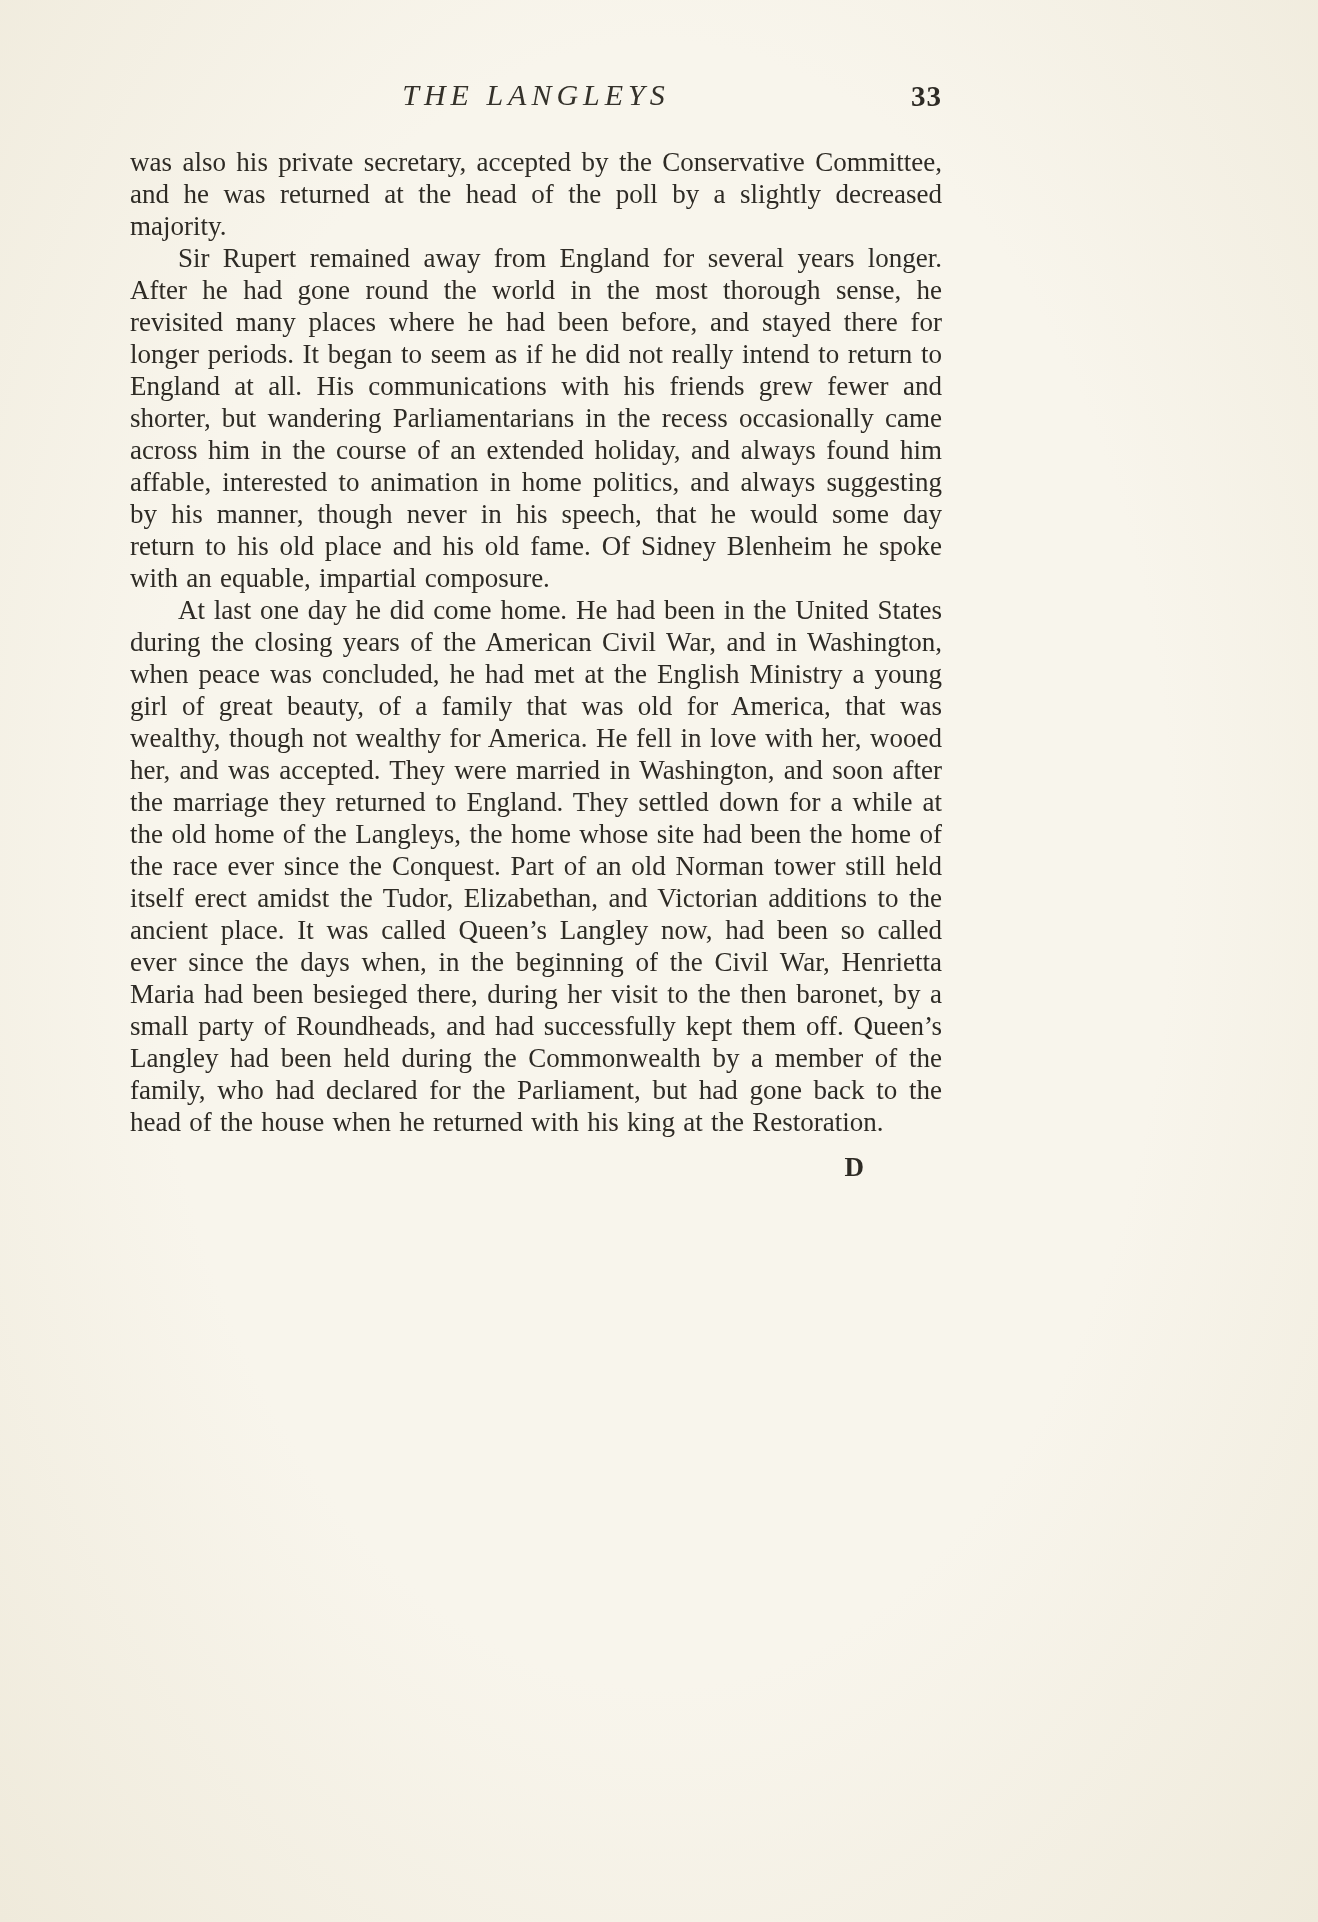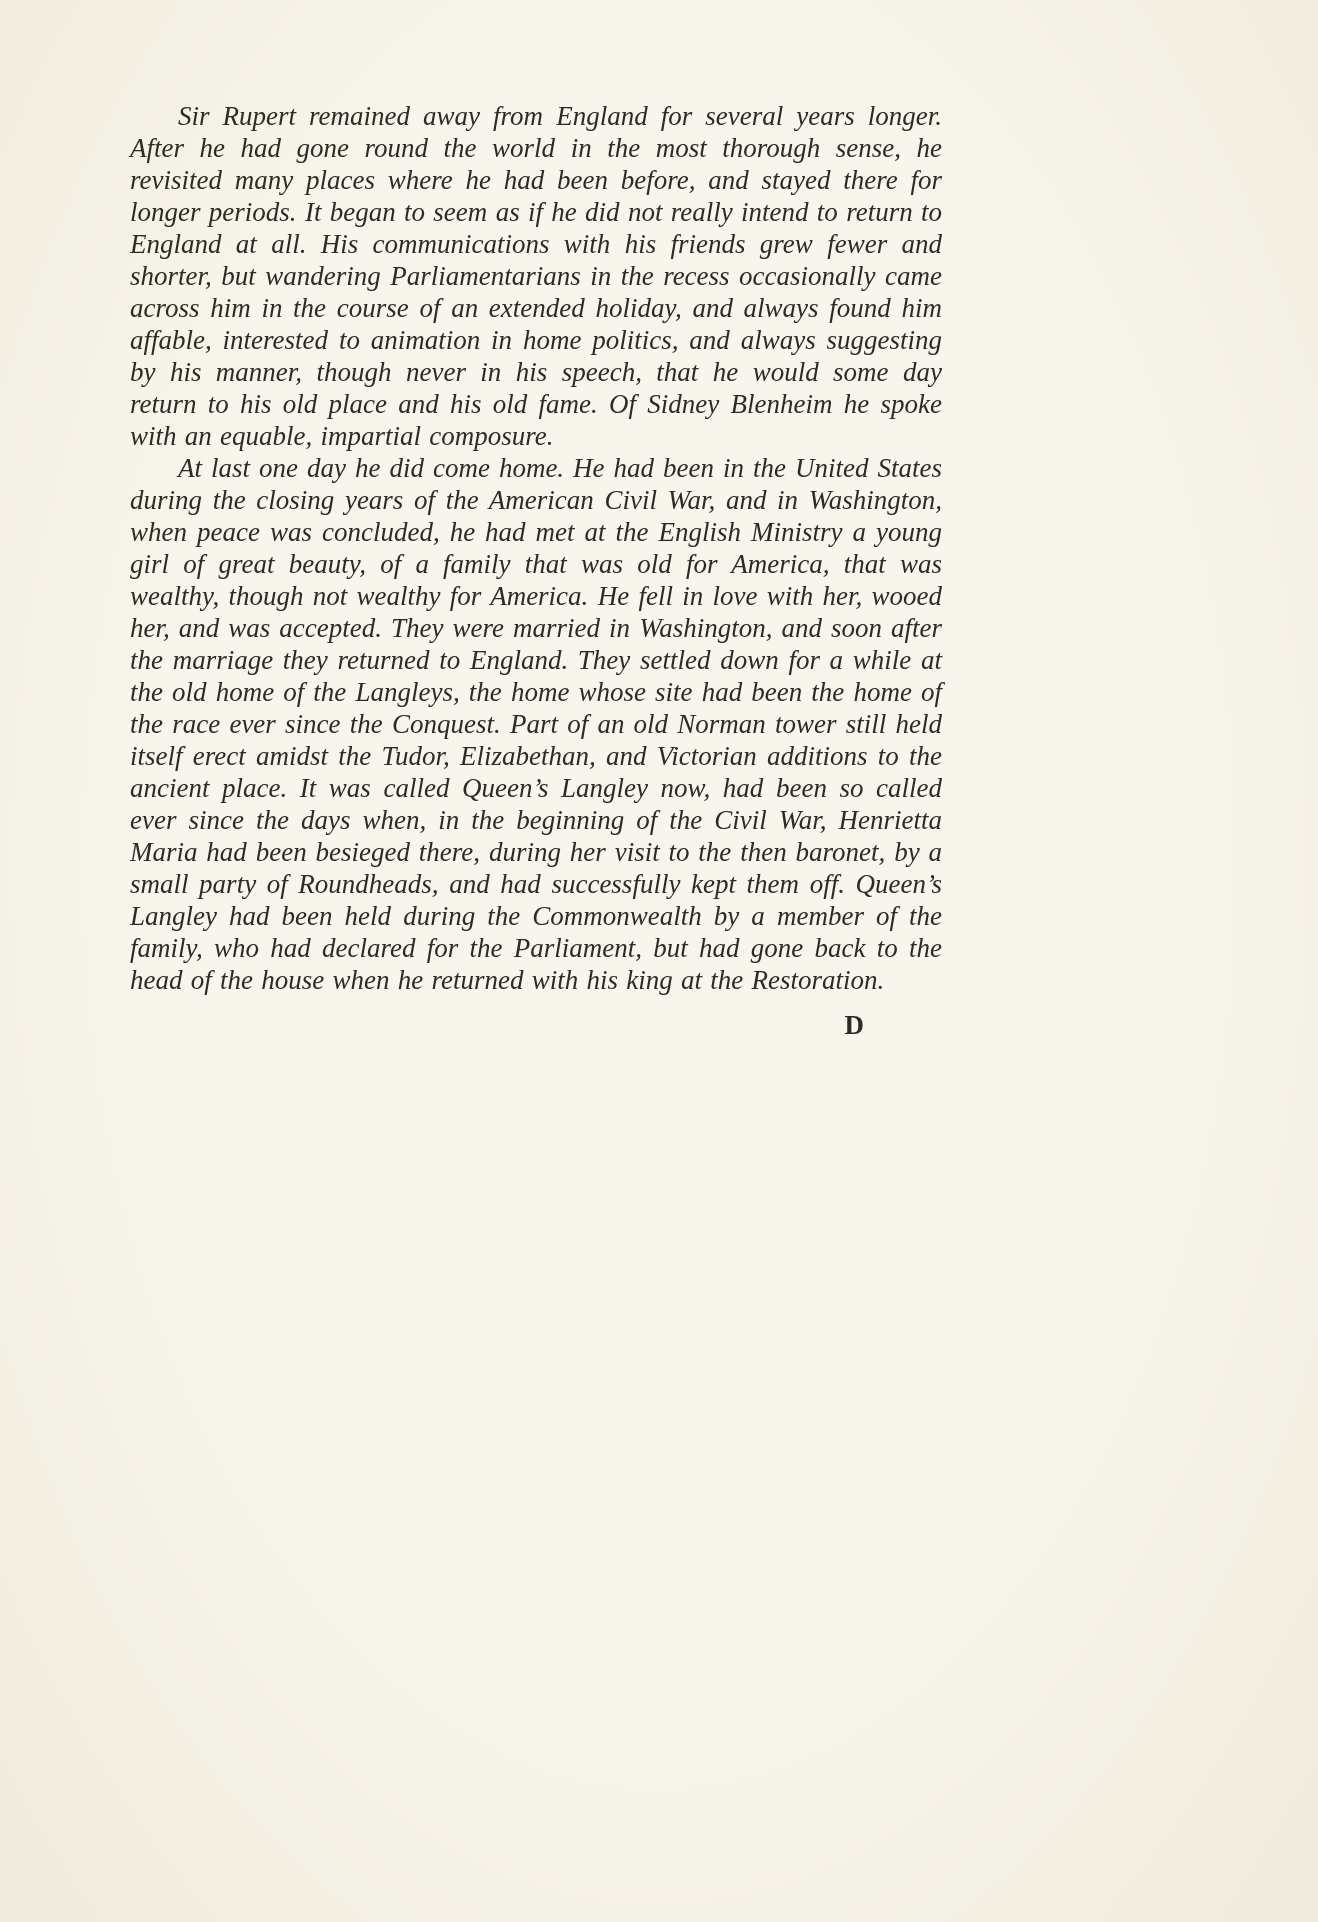--- a/index.html
+++ b/index.html
@@ -52,38 +52,42 @@
     line-height: 32px;
     text-align: justify;
     text-justify: inter-word;
   }
   .para {
     margin: 0;
     word-spacing: 1.5px;
   }
   .para.indent {
     text-indent: 48px;
-    font-style: italic;
   }
   .signature-line {
     margin-top: 14px;
     padding-right: 78px;
     text-align: right;
     font-size: 27px;
     font-weight: bold;
   }
 </style>
 </head>
 <body style="background-color: rgb(246, 243, 231); color: rgb(46, 43, 37);">
 
 <div class="sheet">
   <div class="content">
 
+    <div class="page-header">
+      <span class="running-title">THE LANGLEYS</span>
+      <span class="page-number">33</span>
+    </div>
 
     <div class="page-body">
+      <p class="para">was also his private secretary, accepted by the Conservative Committee, and he was returned at the head of the poll by a slightly decreased majority.</p>
       <p class="para indent">Sir Rupert remained away from England for several years longer. After he had gone round the world in the most thorough sense, he revisited many places where he had been before, and stayed there for longer periods. It began to seem as if he did not really intend to return to England at all. His communications with his friends grew fewer and shorter, but wandering Parliamentarians in the recess occasionally came across him in the course of an extended holiday, and always found him affable, interested to animation in home politics, and always suggesting by his manner, though never in his speech, that he would some day return to his old place and his old fame. Of Sidney Blenheim he spoke with an equable, impartial composure.</p>
       <p class="para indent">At last one day he did come home. He had been in the United States during the closing years of the American Civil War, and in Washington, when peace was concluded, he had met at the English Ministry a young girl of great beauty, of a family that was old for America, that was wealthy, though not wealthy for America. He fell in love with her, wooed her, and was accepted. They were married in Washington, and soon after the marriage they returned to England. They settled down for a while at the old home of the Langleys, the home whose site had been the home of the race ever since the Conquest. Part of an old Norman tower still held itself erect amidst the Tudor, Elizabethan, and Victorian additions to the ancient place. It was called Queen’s Langley now, had been so called ever since the days when, in the beginning of the Civil War, Henrietta Maria had been besieged there, during her visit to the then baronet, by a small party of Roundheads, and had successfully kept them off. Queen’s Langley had been held during the Commonwealth by a member of the family, who had declared for the Parliament, but had gone back to the head of the house when he returned with his king at the Restoration.</p>
     </div>
 
     <div class="signature-line">D</div>
 
   </div>
 </div>
 
 </body></html>

